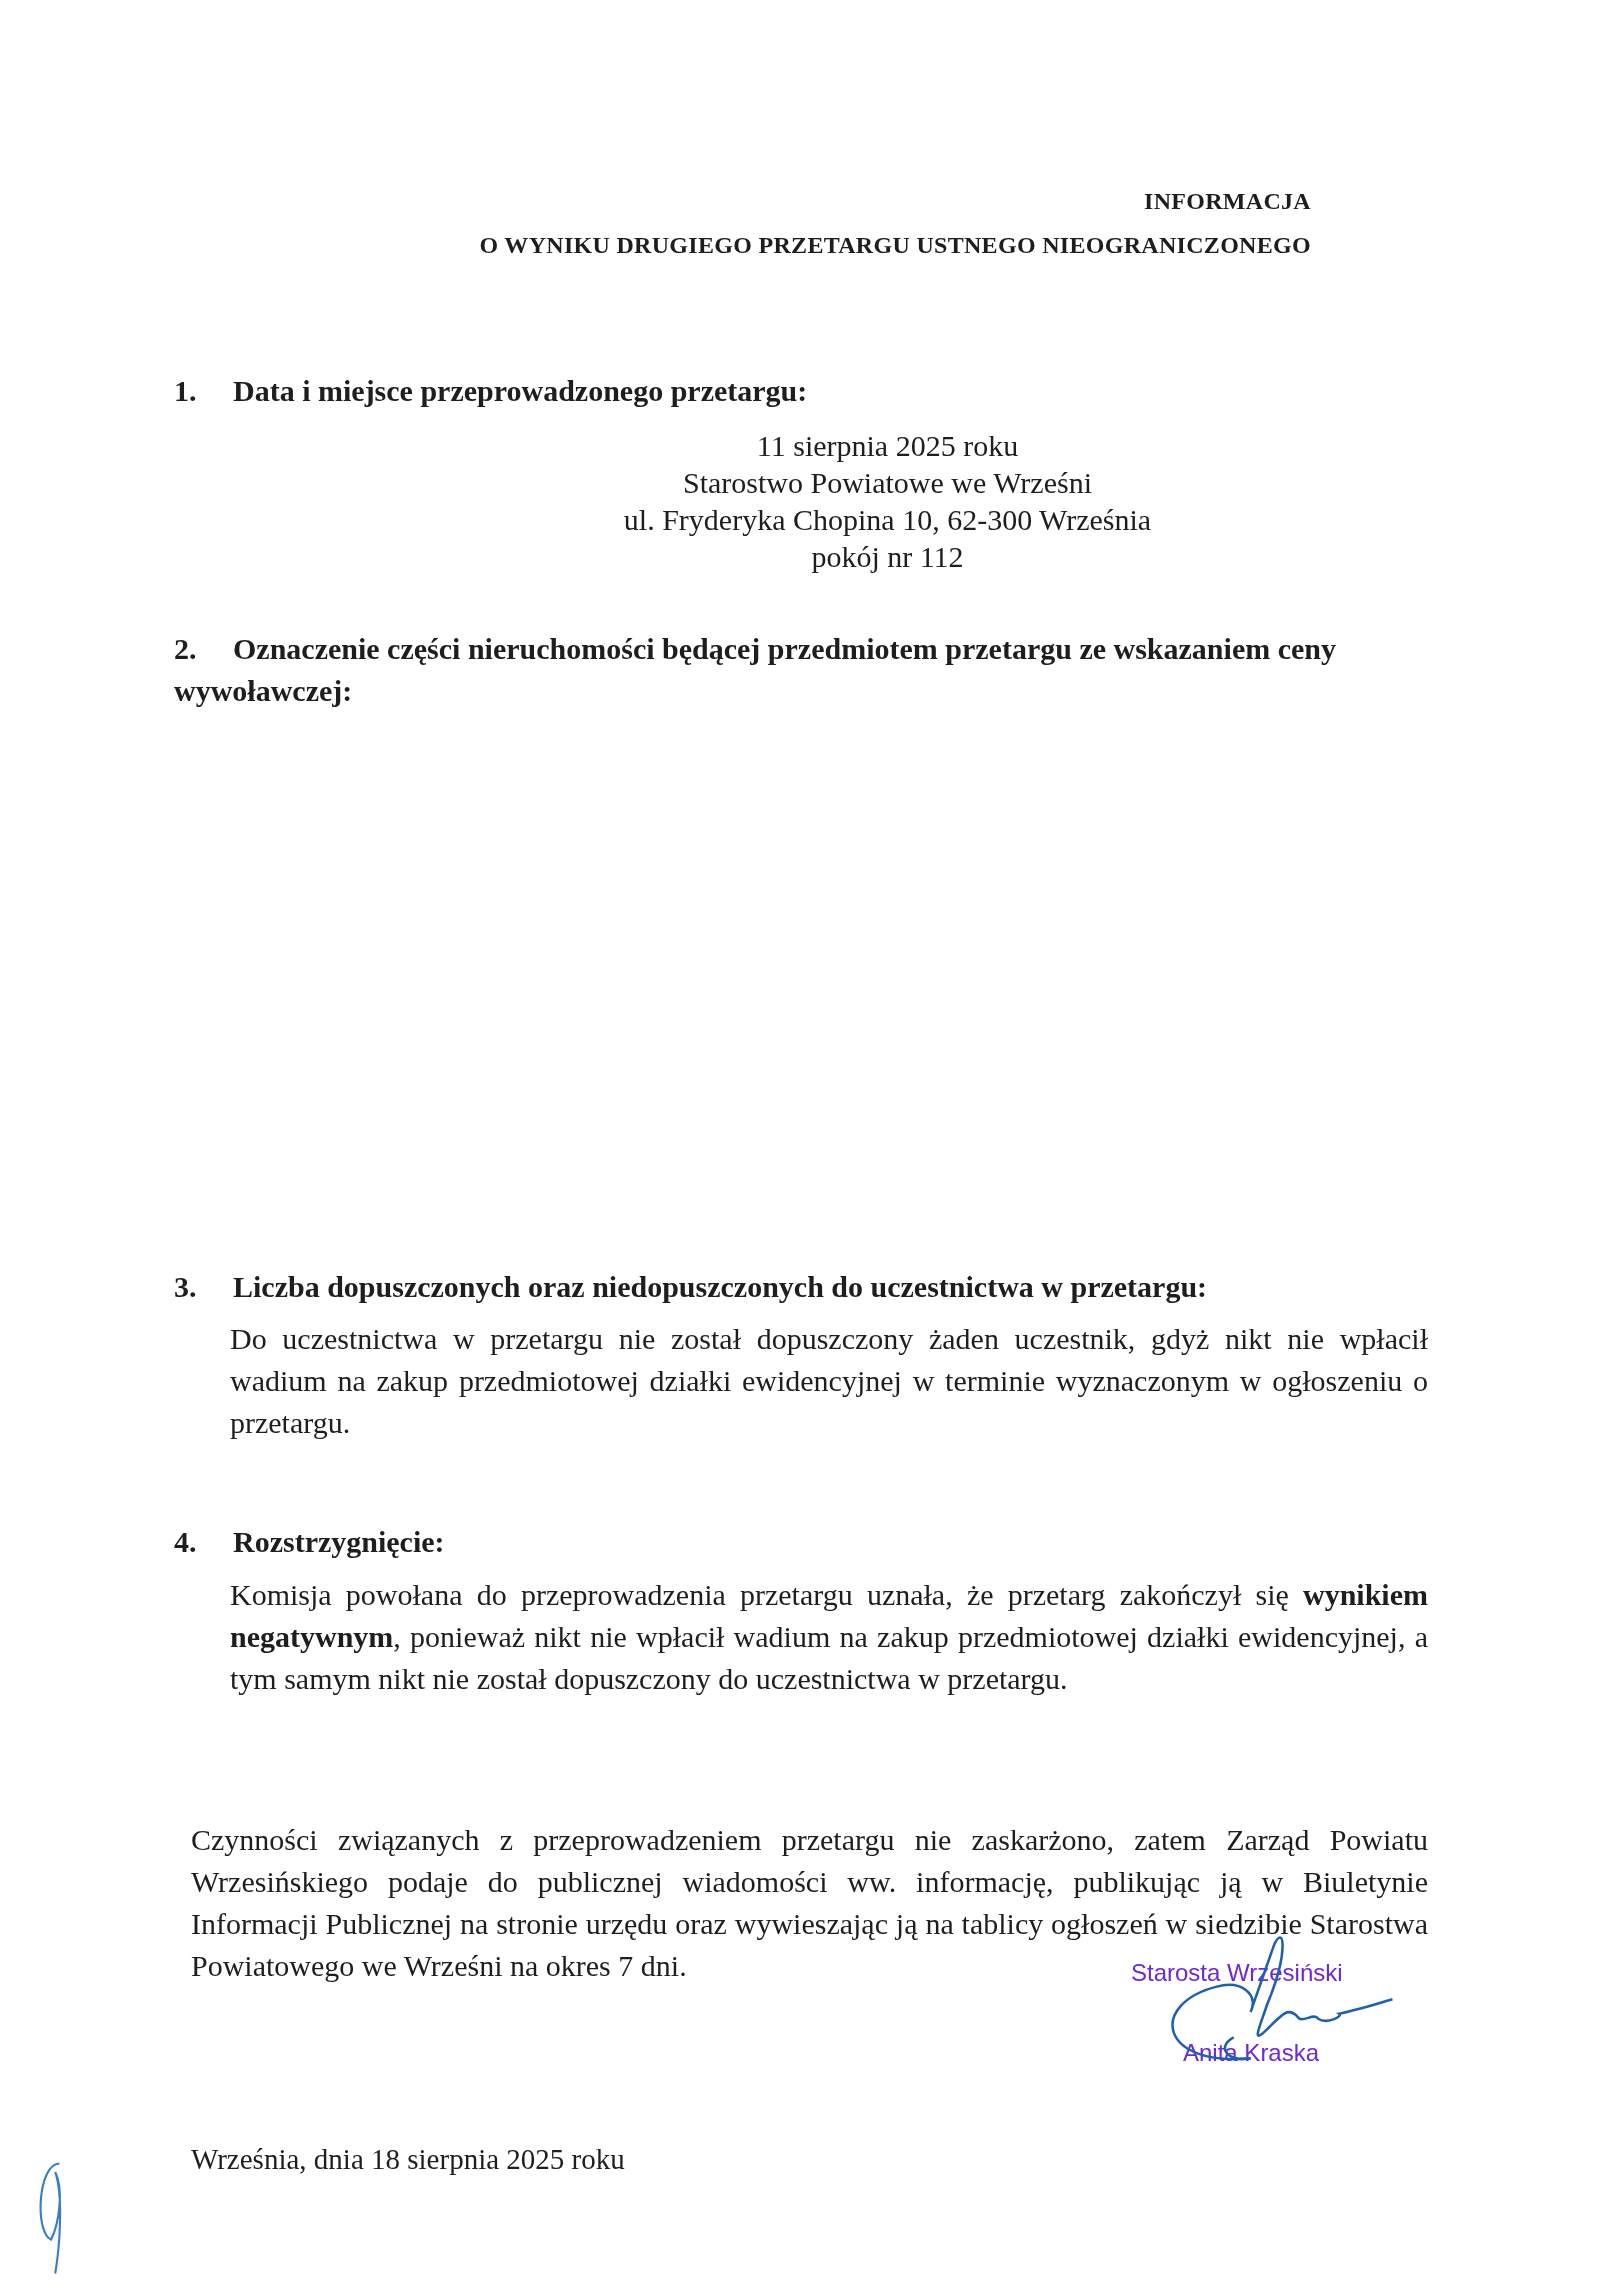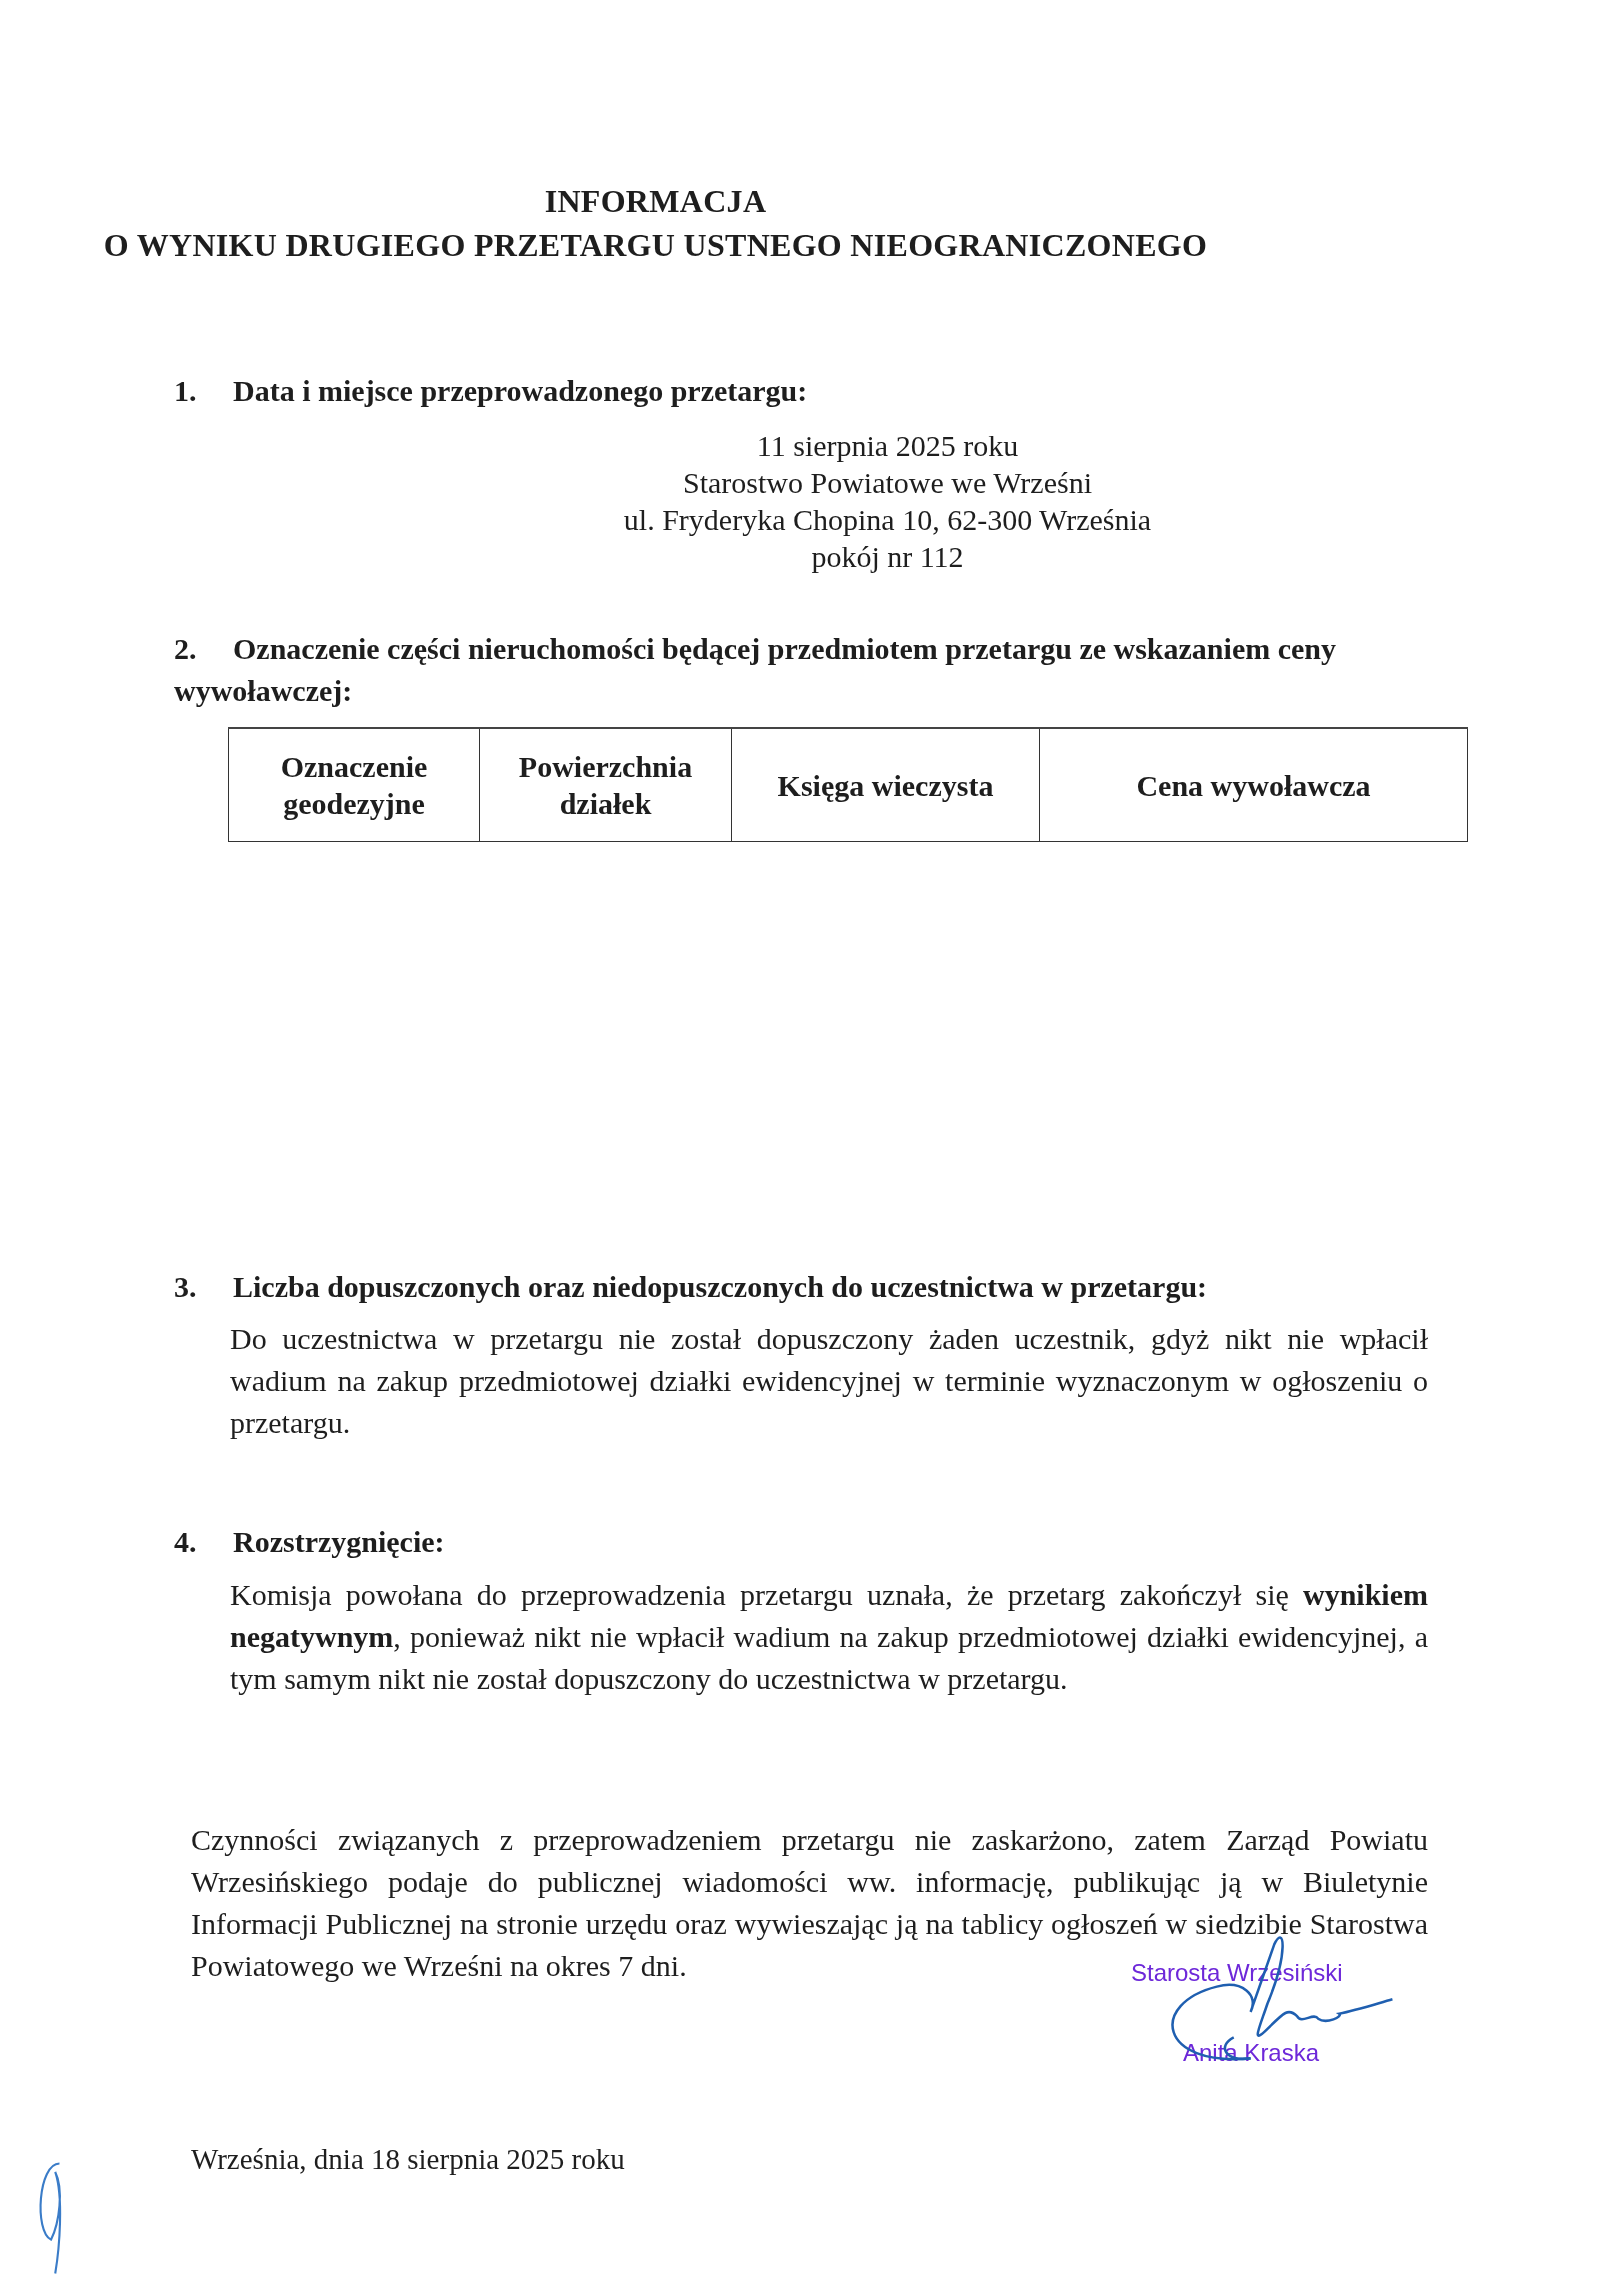--- a/index.html
+++ b/index.html
@@ -3,21 +3,21 @@
 <meta charset="utf-8">
 <style>
   html, body { margin: 0; padding: 0; background: #ffffff; }
   body {
     width: 1623px; height: 2295px; position: relative; overflow: hidden;
     font-family: "Liberation Serif", "DejaVu Serif", serif;
     color: #1e1e1e;
   }
   .title {
     position: absolute; left: 0; width: 1311px; top: 179px;
-    text-align: center; font-weight: bold; font-size: 32px; line-height: 44px;
+    text-align: right; font-weight: bold; font-size: 24px; line-height: 44px;
     letter-spacing: 0.3px;
   }
   .title div { display: block; }
   .sec-head {
     position: absolute; left: 174px; font-weight: bold; font-size: 30px; line-height: 42px;
   }
   .sec-head .num { display: inline-block; width: 59px; }
   .sec-head .txt { display: inline; }
   .sec2-head { width: 1268px; }
   .sec2-head .txt { }
@@ -78,36 +78,20 @@
 </style>
 
 <table class="grid">
   <colgroup>
     <col style="width:251px">
       <col style="width:252px">
       <col style="width:308px">
       <col style="width:428px">
   </colgroup>
   <tbody>
-      <tr>
-    <th>
-      <div>Oznaczenie</div>
-      <div>geodezyjne</div>
-    </th>
-    <th>
-      <div>Powierzchnia</div>
-      <div>działek</div>
-    </th>
-    <th>
-      <div>Księga wieczysta</div>
-    </th>
-    <th>
-      <div>Cena wywoławcza</div>
-    </th>
-  </tr>
 </tbody>
   </table>
 
 <div class="sec-head" style="top:1266px;">
   <span class="num">3.</span><span class="txt">Liczba dopuszczonych oraz niedopuszczonych do uczestnictwa w przetargu:</span>
 </div>
 <div class="para" style="left:230px; top:1318px; width:1198px;">Do uczestnictwa w przetargu nie został dopuszczony żaden uczestnik, gdyż nikt nie wpłacił wadium na zakup przedmiotowej działki ewidencyjnej w terminie wyznaczonym w ogłoszeniu o przetargu.</div>
 
 <div class="sec-head" style="top:1521px;">
   <span class="num">4.</span><span class="txt">Rozstrzygnięcie:</span>

